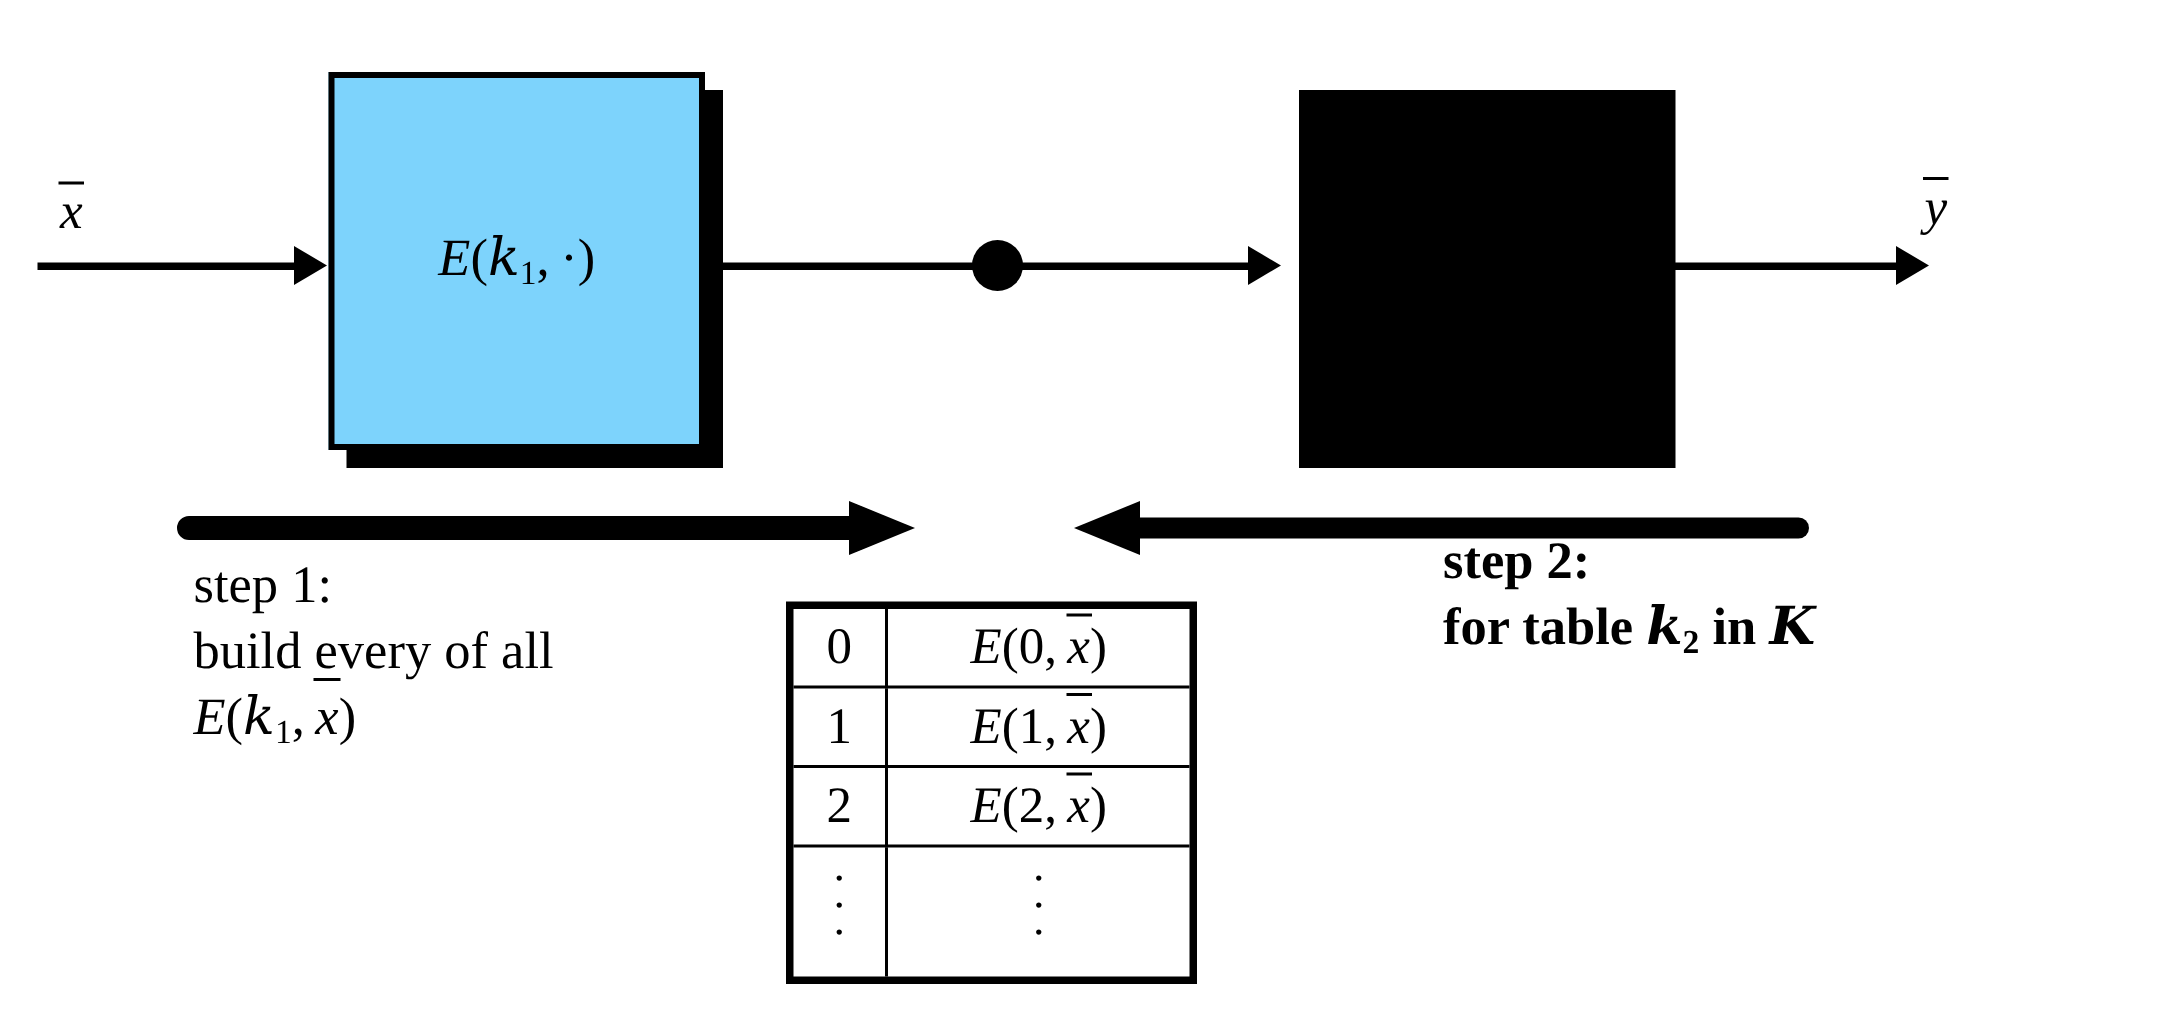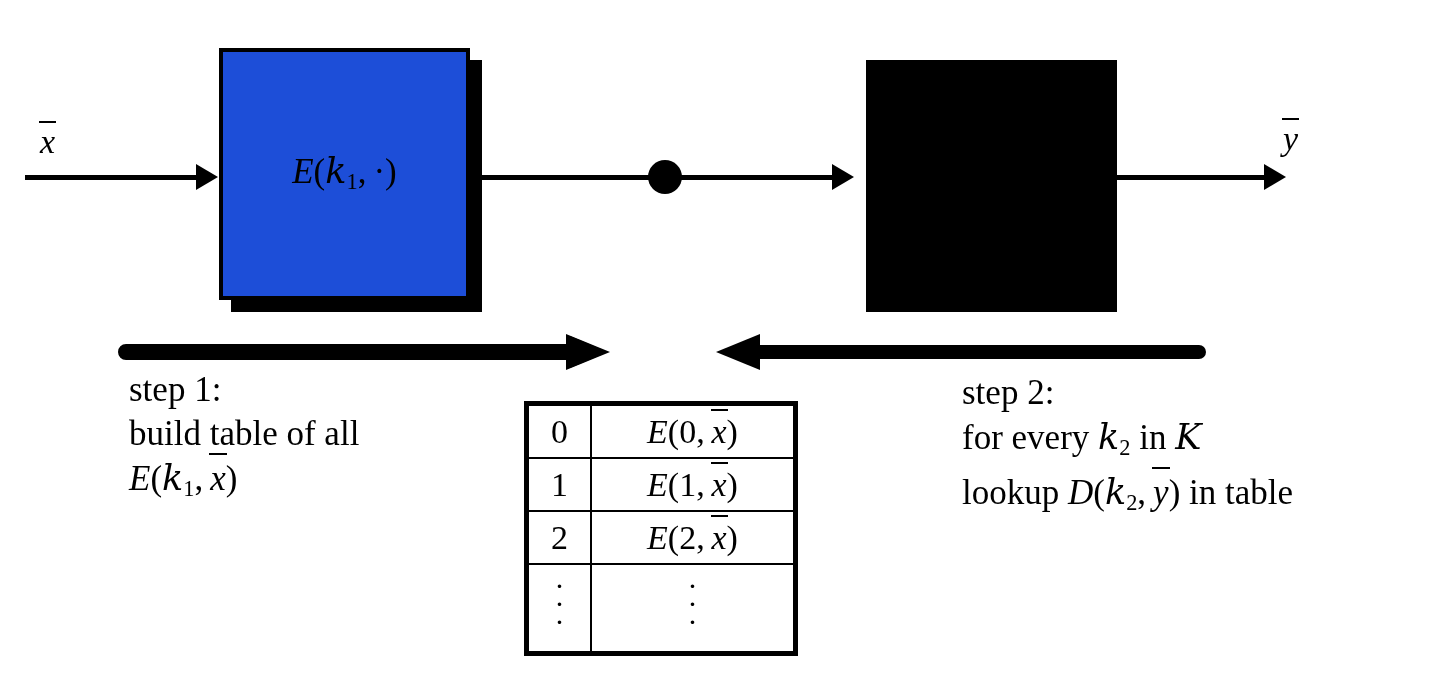--- a/index.html
+++ b/index.html
@@ -16,21 +16,21 @@
     width: 1452px;
     height: 680px;
     background: #ffffff;
     overflow: hidden;
   }
 
   
   .cipher-box {
     position: absolute;
     box-sizing: border-box;
-    background: #1d4ed8;
+    background: #7dd3fc;
     border: 4px solid #000000;
     z-index: 3;
   }
   .cipher-box-shadow {
     position: absolute;
     background: #000000;
     z-index: 2;
   }
   .cipher-label {
     position: absolute;
@@ -206,33 +206,30 @@
 
   <div class="thick-arrow" style="left:716px; top:334px; width:492px;">
     <svg width="492" height="36" viewBox="0 0 492 36" aria-hidden="true">
       <rect x="34" y="11" width="456" height="14" rx="7" fill="#000000"></rect>
       <path d="M44 0 L0 18 L44 36 Z" fill="#000000"></path>
     </svg>
   </div>
 
   <div class="step-text" style="left:129px; top:368px;">
     <span class="ln">step 1:</span>
-    <span class="ln">build table of all</span>
+    <span class="ln">build every of all</span>
     <span class="ln">
       <span class="mi">E</span>(<span class="kv">k</span><span class="sub">1</span>, <span class="ovl">x</span>)
     </span>
   </div>
 
-  <div class="step-text" style="left:962px; top:371px;">
+  <div class="step-text" style="left:962px; top:352px;font-weight:bold;">
     <span class="ln">step 2:</span>
     <span class="ln">
-      <span>for every </span><span class="kv">k</span><span class="sub">2</span><span> in </span><span class="cal">K</span>
-    </span>
-    <span class="ln">
-      <span>lookup </span><span class="mi">D</span>(<span class="kv">k</span><span class="sub">2</span>, <span class="ovl">y</span>)<span> in table</span>
+      <span>for table </span><span class="kv">k</span><span class="sub">2</span><span> in </span><span class="cal">K</span>
     </span>
   </div>
 
   <div id="lookup-table">
     <table>
       <tbody>
         <tr>
           <td class="key-col">0</td>
           <td>
             <span class="mi">E</span>(<span>0</span>, <span class="ovl">x</span>)

